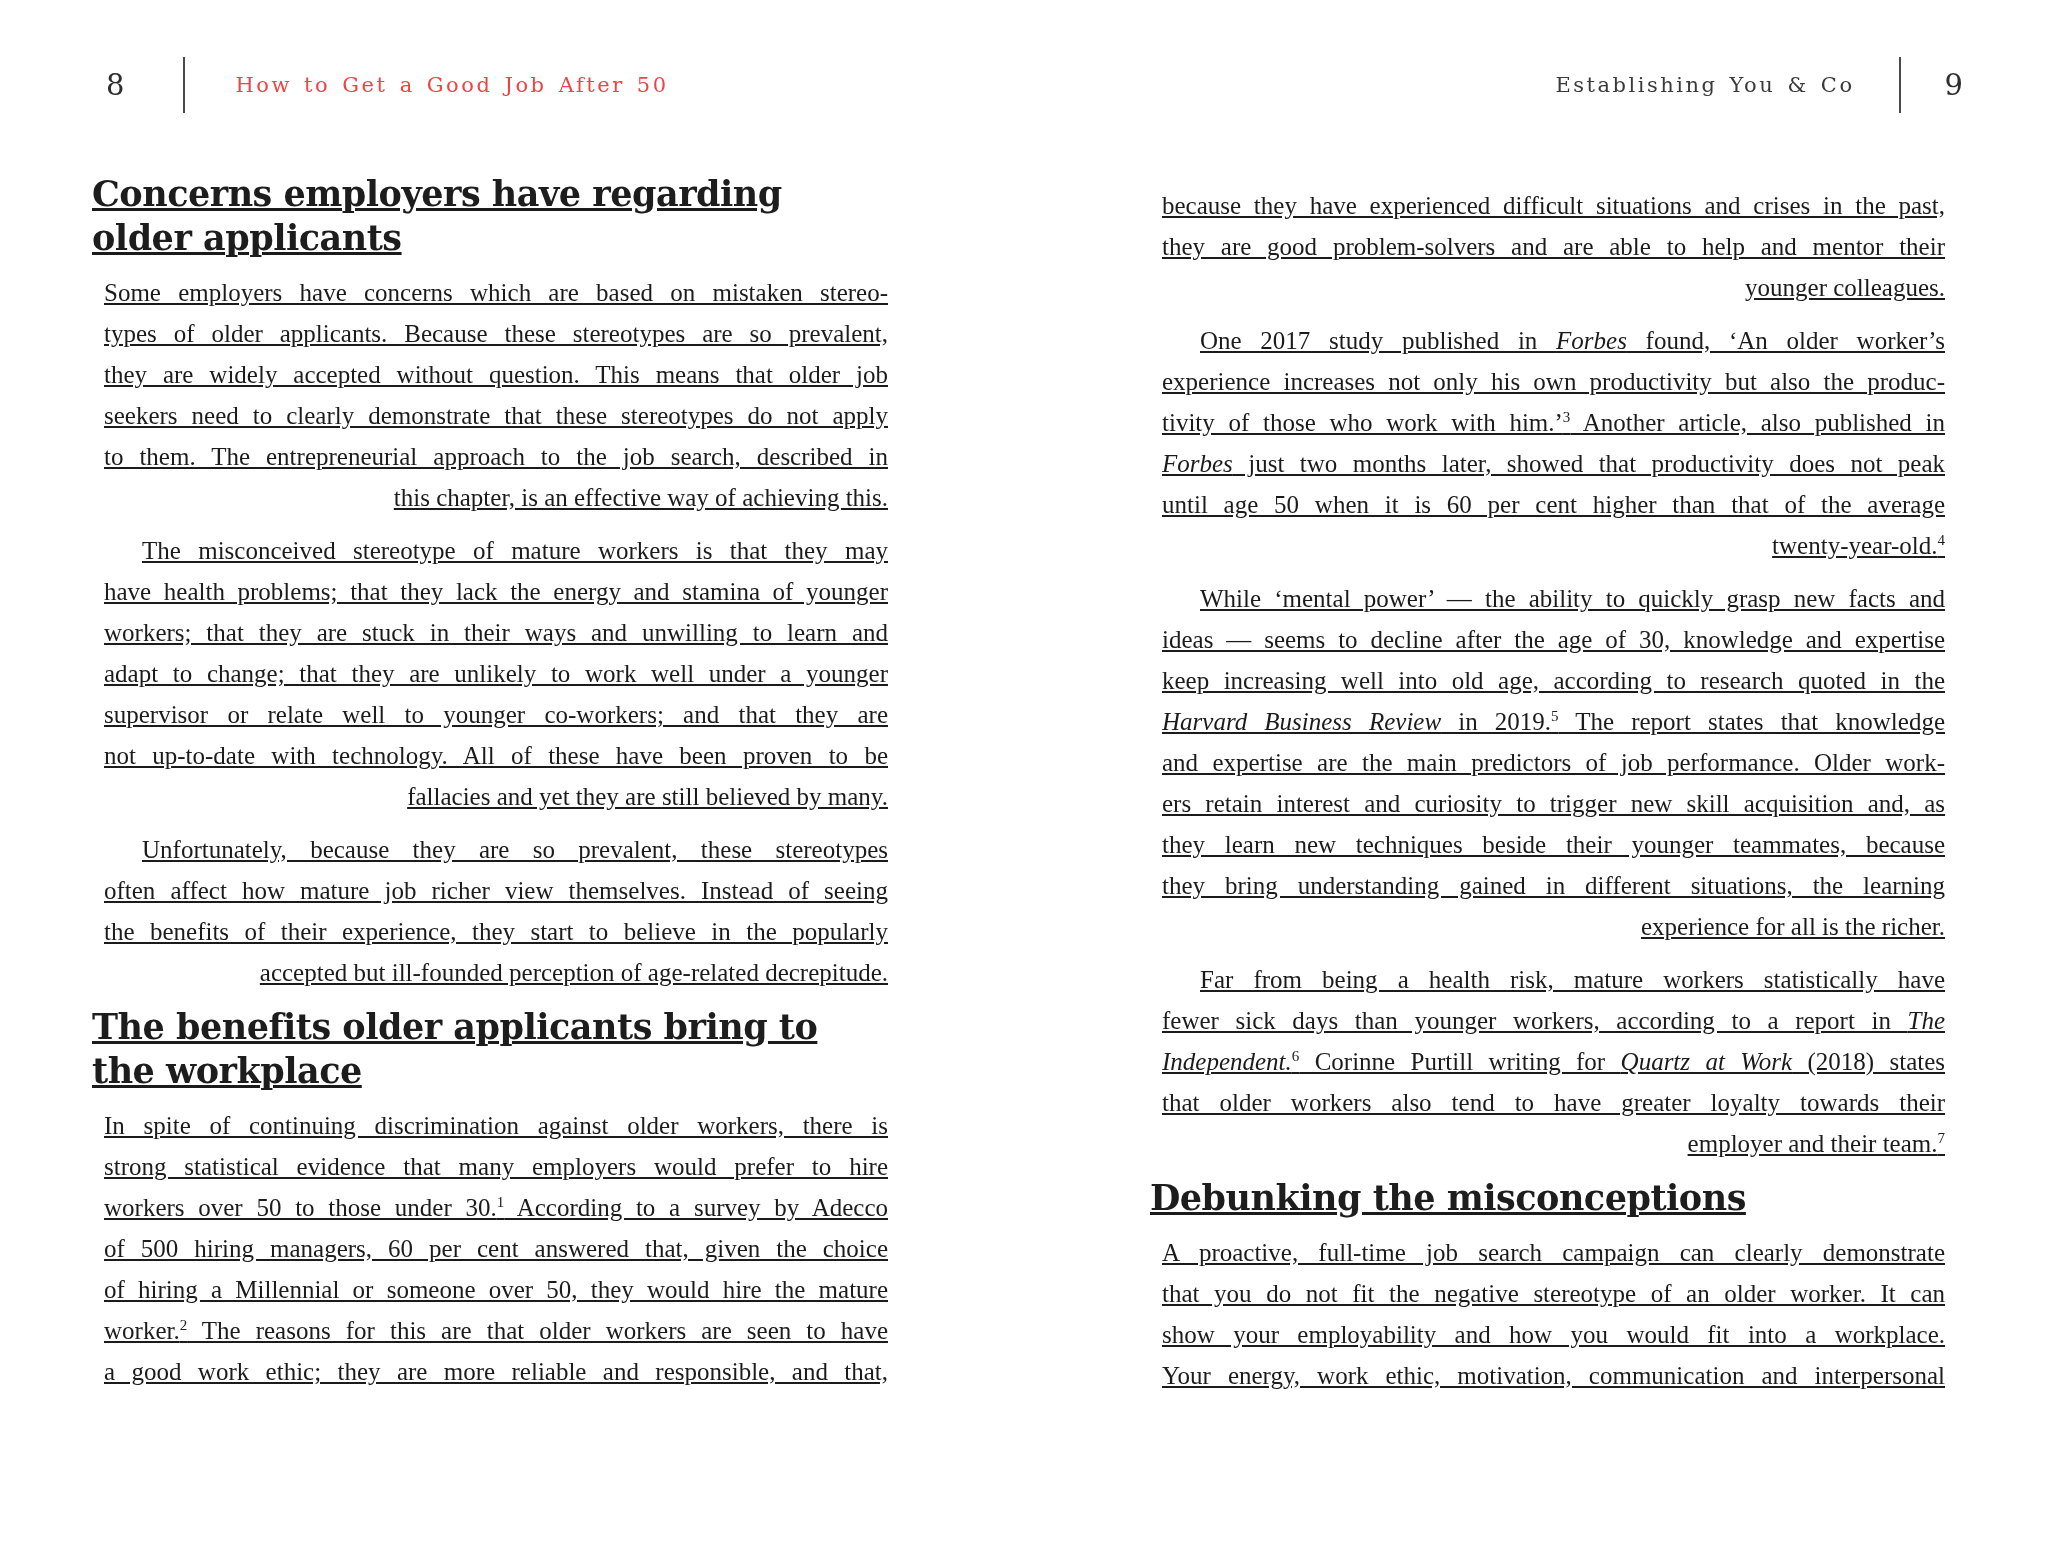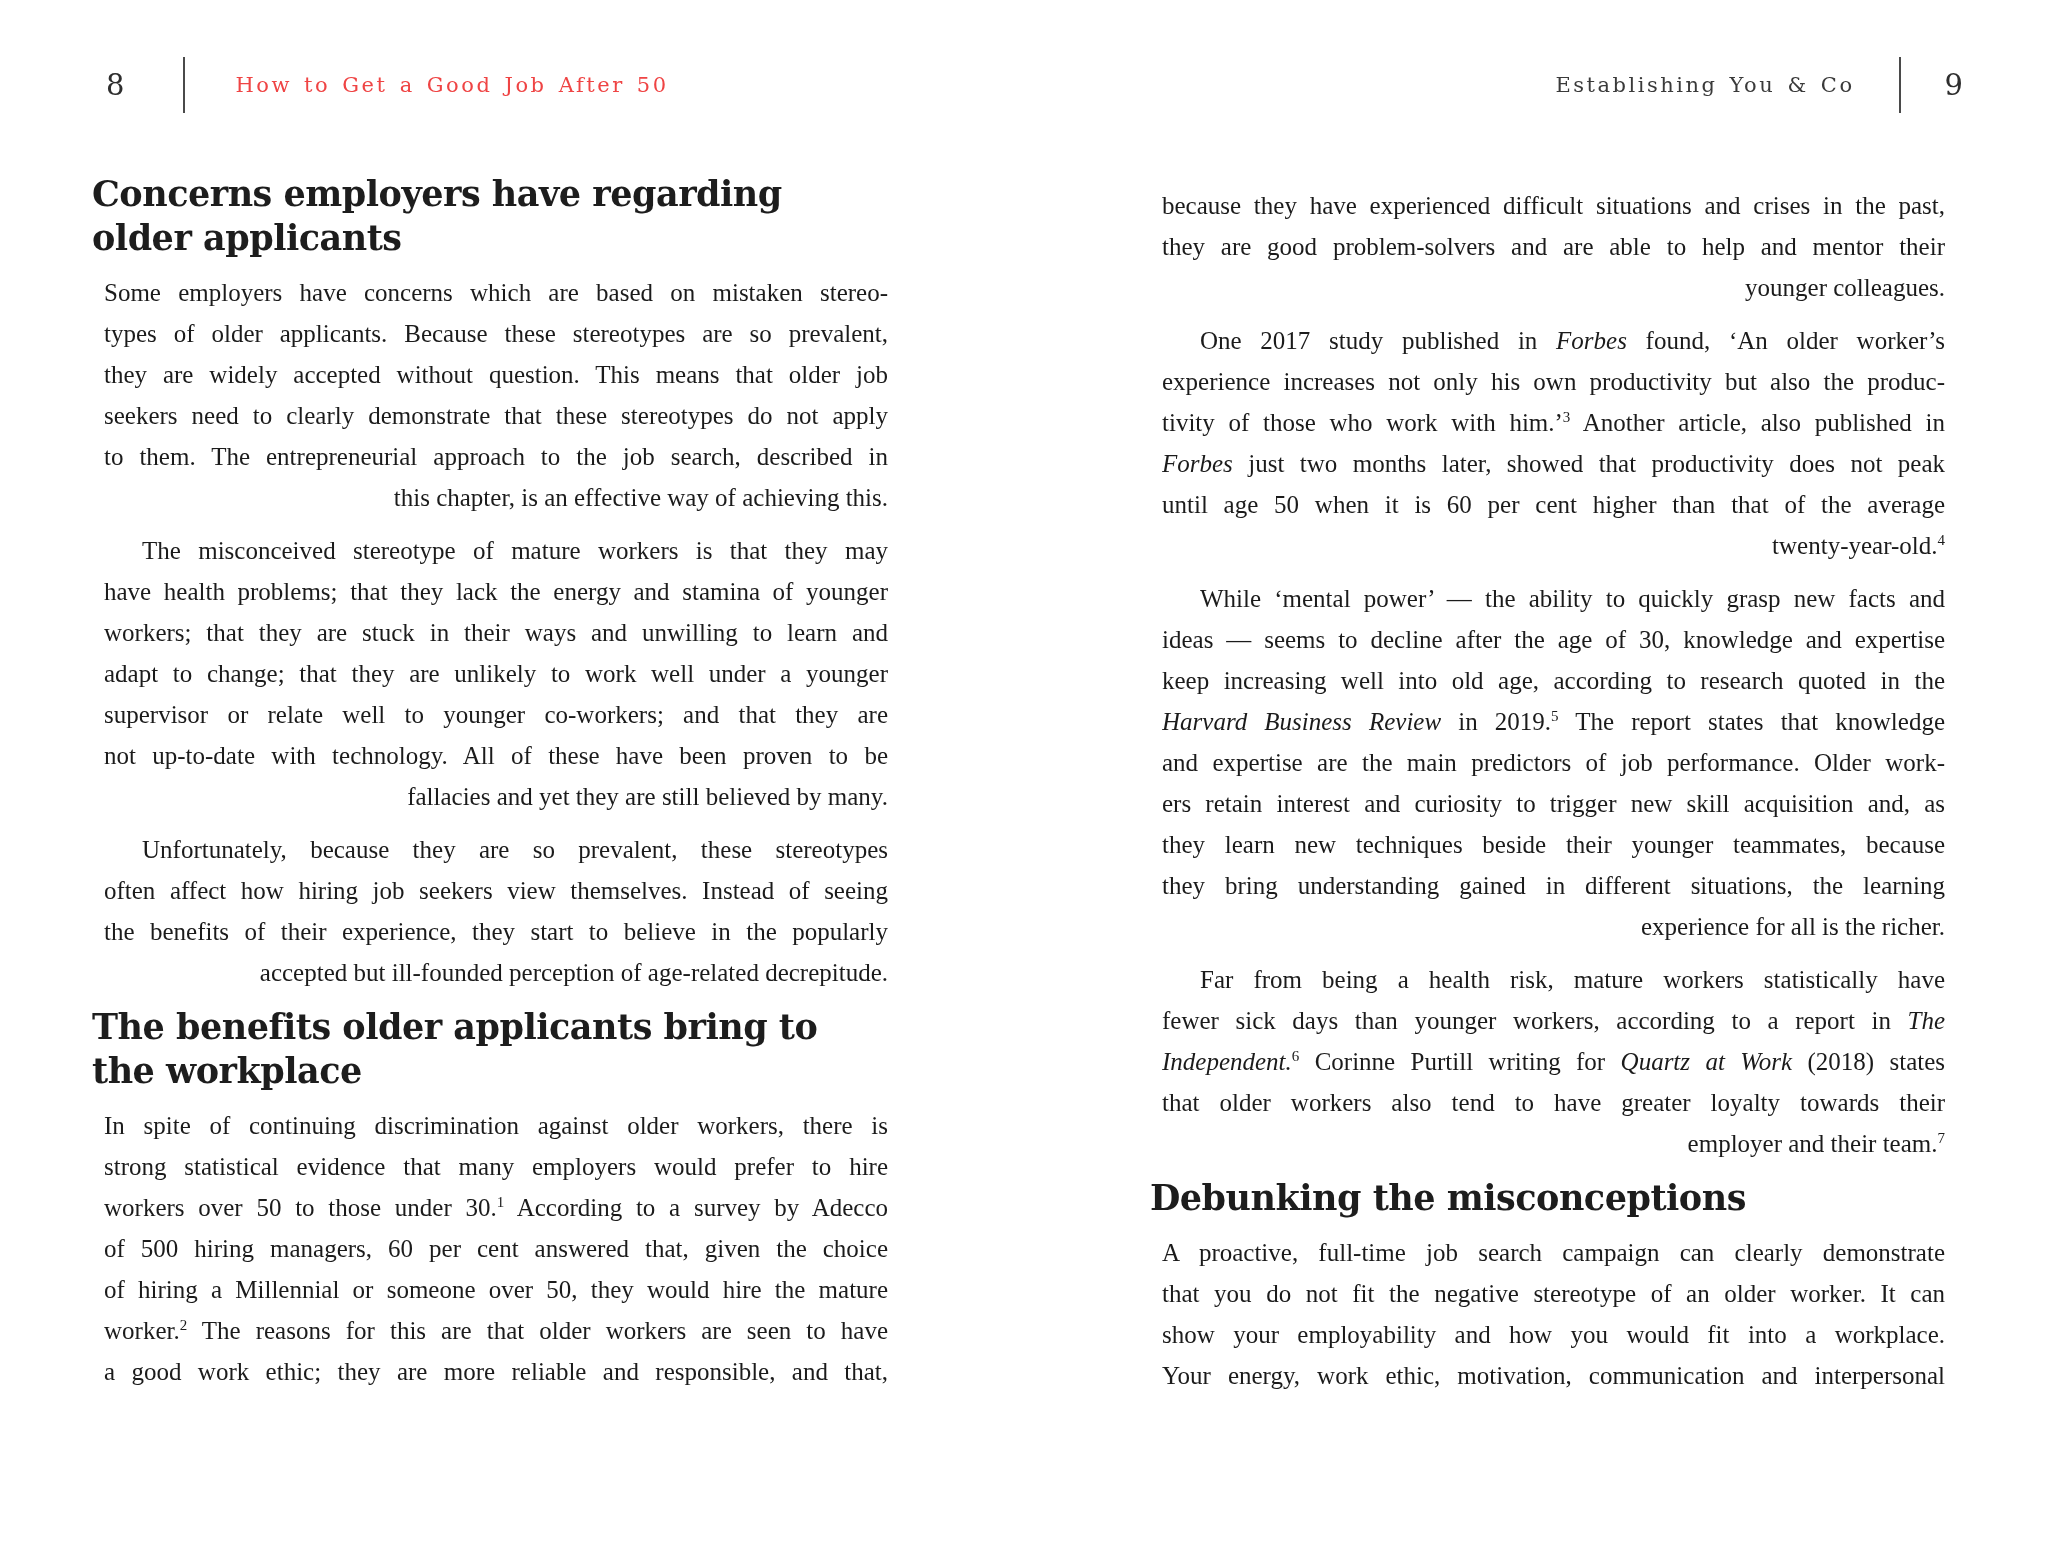--- a/index.html
+++ b/index.html
@@ -32,21 +32,21 @@
   .lh .head-rule{margin:0 0 0 58px;}
   .rh .head-rule{margin:0 0 0 44px;}
   .rh .folio{margin-left:44px;}
   .head-title{
     font-size:21px;letter-spacing:2.5px;word-spacing:3px;white-space:nowrap;
   }
   .lh .head-title{color:#ef4444;margin-left:50px;}
   .rh .head-title{color:#3a3a3a;}
 
   
-  .content{position:absolute;box-sizing:border-box;}
+  .content{position:absolute;box-sizing:border-box;text-decoration:underline;}
   .page.left  .content{left:92px; width:808px; top:172px;}
   .page.right .content{left:126px;width:807px; top:173px;}
 
   .heading{
     font-family:"DejaVu Serif", serif;
     font-weight:700;
     font-size:35px;line-height:44px;
     letter-spacing:-0.5px;
     color:#1d1d1d;
     margin:0 0 4px 0;
@@ -92,21 +92,21 @@
           <div class="bline jline first-indent">The misconceived stereotype of mature workers is that they may</div>
           <div class="bline jline">have health problems; that they lack the energy and stamina of younger</div>
           <div class="bline jline">workers; that they are stuck in their ways and unwilling to learn and</div>
           <div class="bline jline">adapt to change; that they are unlikely to work well under a younger</div>
           <div class="bline jline">supervisor or relate well to younger co-workers; and that they are</div>
           <div class="bline jline">not up-to-date with technology. All of these have been proven to be</div>
           <div class="bline lline">fallacies and yet they are still believed by many.</div>
         </div>
         <div class="para">
           <div class="bline jline first-indent">Unfortunately, because they are so prevalent, these stereotypes</div>
-          <div class="bline jline">often affect how hiring job seekers view themselves. Instead of seeing</div>
+          <div class="bline jline">often affect how mature job richer view themselves. Instead of seeing</div>
           <div class="bline jline">the benefits of their experience, they start to believe in the popularly</div>
           <div class="bline lline">accepted but ill-founded perception of age-related decrepitude.</div>
         </div>
         <div class="heading mid">
           <div class="hline">The benefits older applicants bring to</div>
           <div class="hline">the workplace</div>
         </div>
         <div class="para">
           <div class="bline jline">In spite of continuing discrimination against older workers, there is</div>
           <div class="bline jline">strong statistical evidence that many employers would prefer to hire</div>

